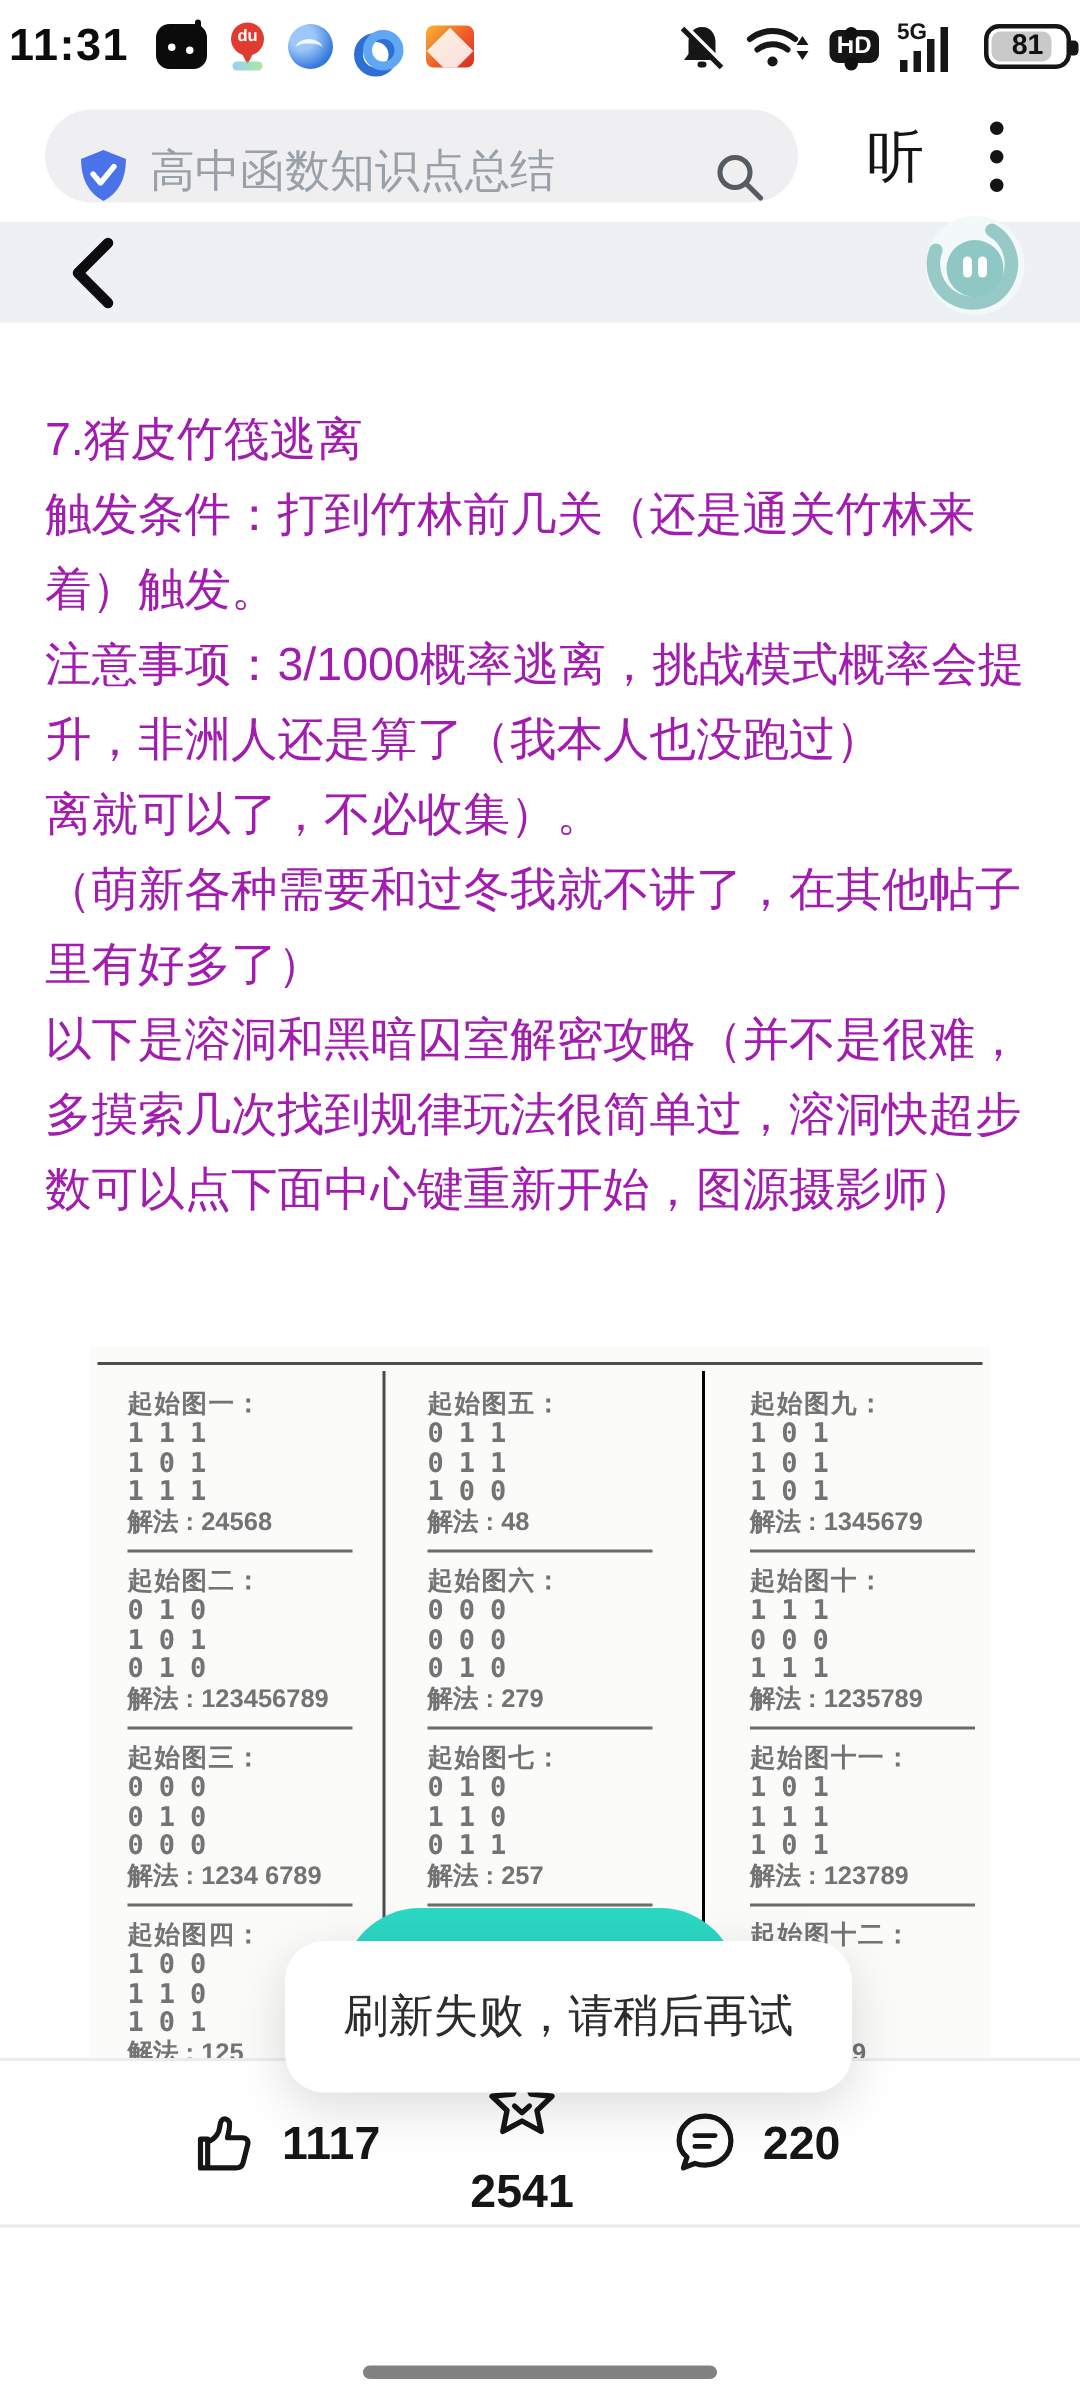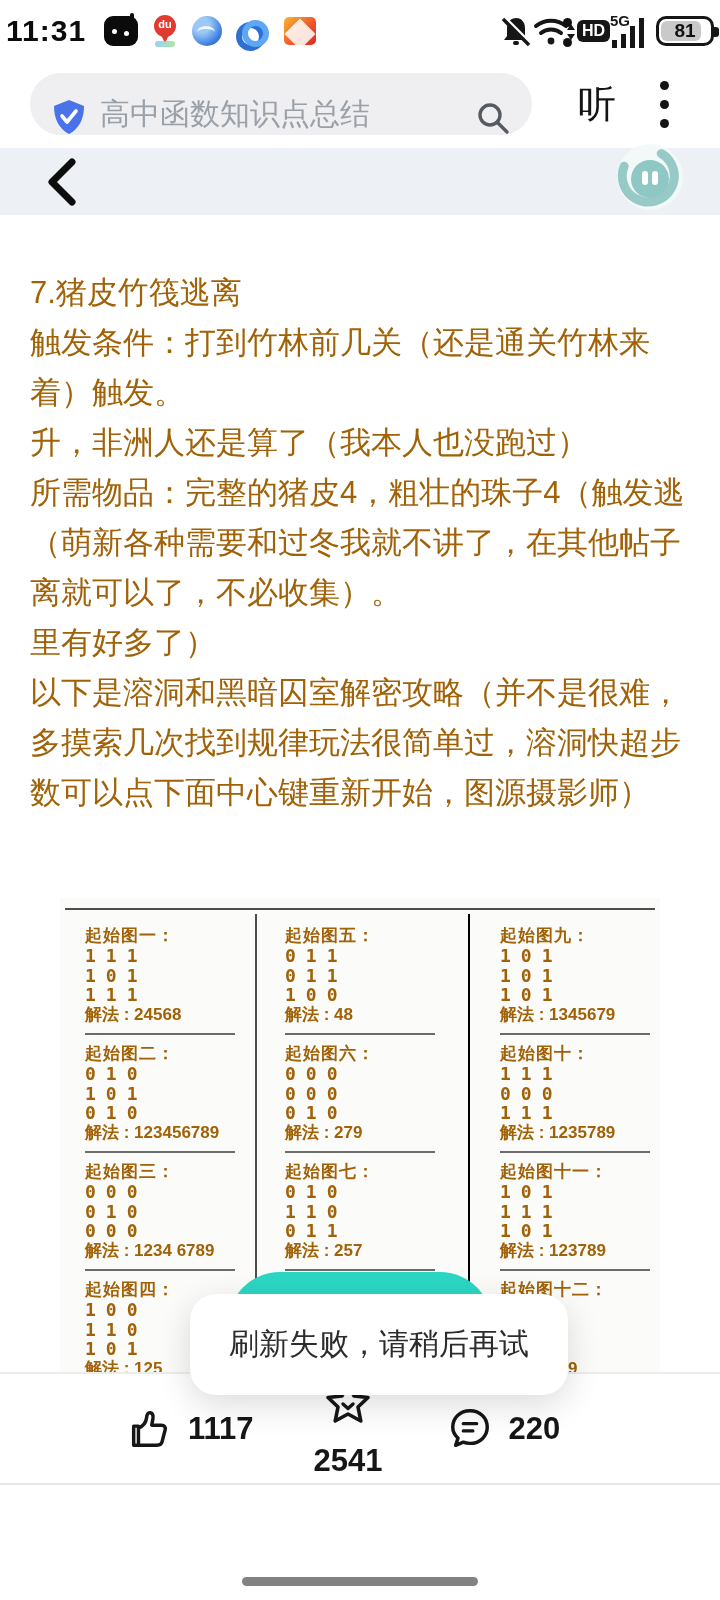--- a/index.html
+++ b/index.html
@@ -19,21 +19,21 @@
   .ai-pin .tip{position:absolute;left:8px;top:18px;border-left:5px solid transparent;border-right:5px solid transparent;border-top:10px solid #e03b30;}
   .ai-pin .du{position:absolute;left:0;top:3px;width:26px;text-align:center;font-size:11px;font-weight:700;color:#fff;}
   .ai-pin .base{position:absolute;left:3px;bottom:0;width:20px;height:6px;border-radius:3px;background:linear-gradient(90deg,#7ec6f2,#9be08a);opacity:.8;}
   .ai-sphere{width:30px;height:30px;border-radius:50%;background:radial-gradient(circle at 32% 30%,#9cc8f7 0 28%,#3a7de0 70%,#1c55b8 100%);position:relative;}
   .ai-sphere:after{content:"";position:absolute;left:5px;top:10px;width:18px;height:9px;border-radius:50%;border-top:3px solid rgba(255,255,255,.85);}
   .ai-disk{width:34px;height:30px;position:relative;}
   .ai-disk:before{content:"";position:absolute;left:0;top:6px;width:17px;height:17px;border-radius:50%;border:6px solid #2e6fd6;}
   .ai-disk:after{content:"";position:absolute;right:1px;top:4px;width:15px;height:15px;border-radius:50%;border:6px solid #5fa6f3;}
   .ai-fold{width:32px;height:28px;background:linear-gradient(135deg,#f7b733 0%,#ef5a2a 55%,#d92a22 100%);border-radius:5px;position:relative;overflow:hidden;}
   .ai-fold:after{content:"";position:absolute;left:5px;top:6px;width:22px;height:22px;background:#fff;transform:rotate(45deg);opacity:.85;}
-  .sb-right{display:flex;align-items:center;}
+  .sb-right{display:flex;align-items:center;gap:12px;}
   .hd-badge{background:#161616;color:#fff;font-size:16px;font-weight:700;border-radius:6px;padding:3px 5px;line-height:1;}
   .battery{position:relative;width:58px;height:30px;border:3px solid #161616;border-radius:10px;display:flex;align-items:center;justify-content:center;text-align:center;}
   .battery:after{content:"";position:absolute;right:-8px;top:8px;width:5px;height:10px;background:#161616;border-radius:0 3px 3px 0;}
   .battery .fill{position:absolute;left:2px;top:2px;bottom:2px;width:40px;background:#c9c9c9;border-radius:6px;z-index:0;}
   .battery .num{position:relative;z-index:1;font-size:19px;font-weight:700;color:#111;}
 
   
   .searchrow{position:absolute;left:0;top:68px;width:720px;height:72px;display:flex;align-items:center;}
   .search-pill{margin-left:30px;width:502px;height:62px;background:#efeff2;border-radius:31px;display:flex;align-items:flex-end;padding:0 22px;}
   .search-query{flex:1;font-size:30px;color:#9aa0a8;margin-left:14px;white-space:nowrap;overflow:hidden;}
@@ -42,24 +42,24 @@
   .kebab i{width:9px;height:9px;border-radius:50%;background:#141414;}
 
   
   .navband{position:absolute;left:0;top:148px;width:720px;height:67px;background:#edf0f4;display:flex;align-items:center;}
   .nav-dots{position:absolute;left:563px;top:18px;display:flex;flex-direction:column;gap:11px;}
   .nav-dots i{width:9px;height:9px;border-radius:50%;background:#111;}
   .avatar{position:absolute;left:616px;top:143px;}
 
   
   .article{position:absolute;left:30px;top:268px;width:668px;}
-  .article .line{font-size:31px;line-height:50px;color:#a16207;white-space:nowrap;}
-
-  
-  .ptable{position:absolute;left:60px;top:898px;width:600px;background:#fbfbfa;color:#a16207;}
+  .article .line{font-size:31px;line-height:50px;color:#a21caf;white-space:nowrap;}
+
+  
+  .ptable{position:absolute;left:60px;top:898px;width:600px;background:#fbfbfa;color:#737373;}
   .ptable .topline{height:0;border-top:2px solid #4c4c4c;margin:10px 5px 4px 5px;}
   .pgrid{display:grid;grid-template-columns:195px 213px 192px;}
   .pcol{padding-top:12px;}
   .pcol.c1{padding-left:25px;}
   .pcol.c2{padding-left:28px;border-left:2px solid #4c4c4c;}
   .pcol.c3{padding-left:30px;border-left:2px solid #000000;}
   .pcell{width:150px;border-bottom:2px solid #6b6b6b;padding-bottom:8px;margin-bottom:9px;}
   .pcell .ptitle{font-size:17px;font-weight:700;line-height:19.8px;letter-spacing:1px;}
   .pcell .prow{font-size:18px;font-weight:700;line-height:19.8px;letter-spacing:10px;font-family:"DejaVu Sans Mono",monospace;}
   .pcell .psol{font-size:17px;font-weight:700;line-height:19.8px;}
@@ -172,24 +172,24 @@
     <circle cx="34" cy="36" r="19" fill="#8fc7c4"></circle>
     <rect x="26" y="28" width="6" height="14" rx="3" fill="#fff"></rect>
     <rect x="36" y="28" width="6" height="14" rx="3" fill="#fff"></rect>
   </svg>
 
   <div class="article">
 
   <div class="line">7.猪皮竹筏逃离</div>
       <div class="line">触发条件：打到竹林前几关（还是通关竹林来</div>
       <div class="line">着）触发。</div>
+      <div class="line">注意事项：3/1000概率逃离，挑战模式概率会提</div>
       <div class="line">升，非洲人还是算了（我本人也没跑过）</div>
-      <div class="line">所需物品：完整的猪皮4，粗壮的珠子4（触发逃</div>
+      <div class="line">离就可以了，不必收集）。</div>
       <div class="line">（萌新各种需要和过冬我就不讲了，在其他帖子</div>
-      <div class="line">离就可以了，不必收集）。</div>
       <div class="line">里有好多了）</div>
       <div class="line">以下是溶洞和黑暗囚室解密攻略（并不是很难，</div>
       <div class="line">多摸索几次找到规律玩法很简单过，溶洞快超步</div>
       <div class="line">数可以点下面中心键重新开始，图源摄影师）</div>
     </div>
 
   <div class="ptable">
     <div class="topline"></div>
     <div class="pgrid">
       <div class="pcol c1">

